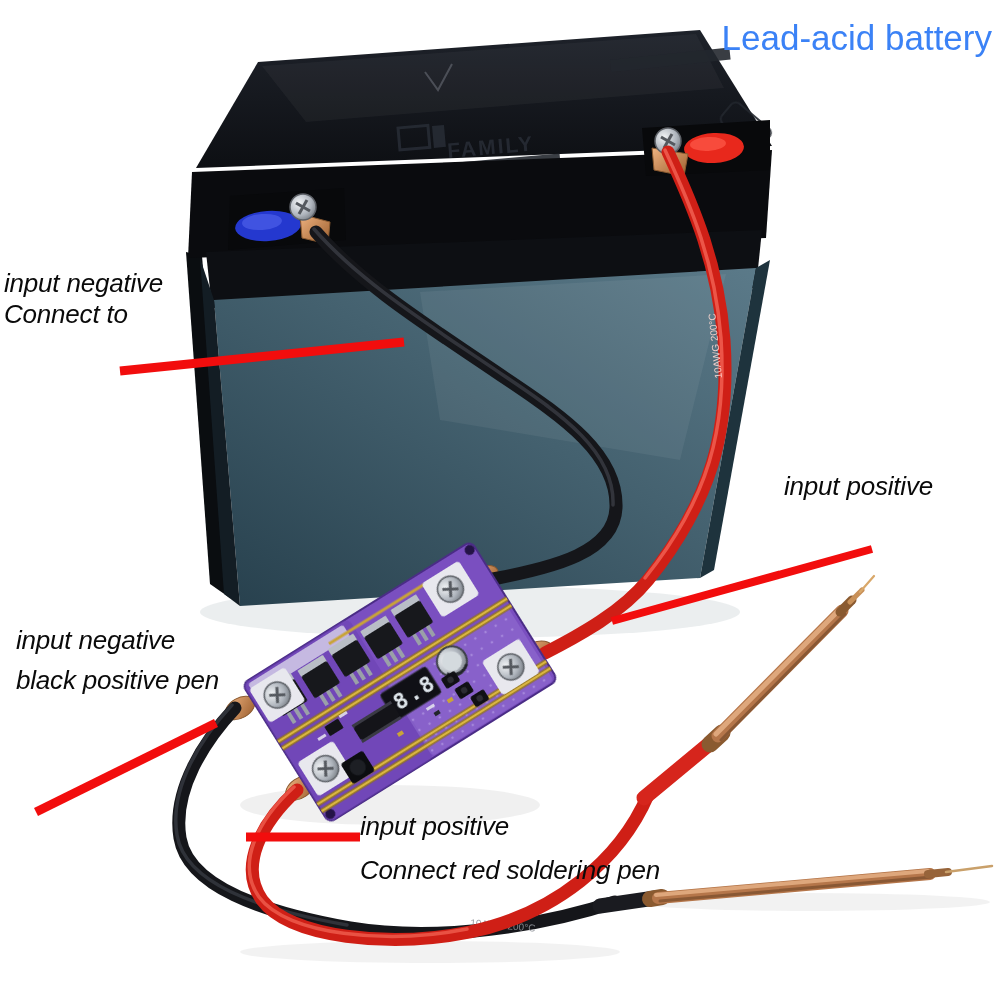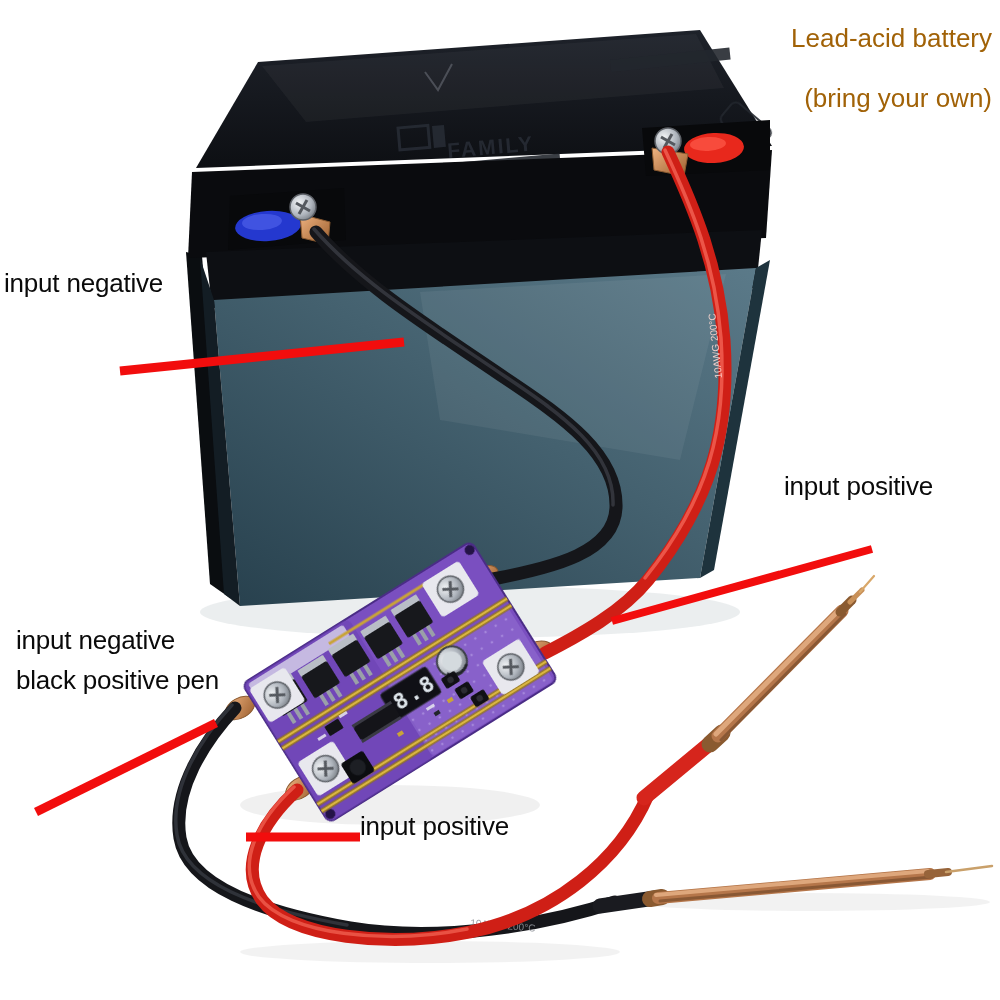--- a/index.html
+++ b/index.html
@@ -1,22 +1,22 @@
 <!DOCTYPE html>
 <html><head>
 <meta charset="utf-8">
 <style>
   html,body{margin:0;padding:0;background:#ffffff;}
   .stage{position:relative;width:1000px;height:1000px;background:#ffffff;overflow:hidden;
          font-family:"Liberation Sans",sans-serif;}
   .stage svg{position:absolute;left:0;top:0;}
   .label{position:absolute;color:#0a0a0a;font-size:26px;letter-spacing:-0.2px;}
-  .label .ln{display:block;}
+  .label .ln{display:block;font-style:italic;}
   .heading{position:absolute;top:8px;right:8px;width:330px;text-align:right;
-           color:#a16207;font-size:26px;line-height:60px;}
+           color:#3b82f6;font-size:35px;line-height:60px;}
   .lh31 .ln{line-height:31px;}
   .lh40 .ln{line-height:40px;}
   .lh44 .ln{line-height:44px;}
 </style>
 </head>
 <body>
 
 <div class="stage">
 
 <svg width="1000" height="1000" viewBox="0 0 1000 1000">
@@ -239,33 +239,34 @@
   <g stroke="#f20d0d" stroke-linecap="butt">
     <line x1="120" y1="371" x2="404" y2="342" stroke-width="9"></line>
     <line x1="612" y1="621" x2="872" y2="549" stroke-width="8"></line>
     <line x1="36" y1="812" x2="216" y2="723" stroke-width="9"></line>
     <line x1="246" y1="837" x2="360" y2="837" stroke-width="9"></line>
   </g>
 </svg>
 
 <div class="heading">
   <div>Lead-acid battery</div>
-  <div>(bring your own)</div>
 </div>
 
 <div class="label lh31" style="left:4px;top:268px;">
   <span class="ln">input negative</span>
+  <span class="ln">Connect to</span>
 </div>
 
 <div class="label lh40" style="left:784px;top:466px;">
   <span class="ln">input positive</span>
 </div>
 
 <div class="label lh40" style="left:16px;top:620px;">
   <span class="ln">input negative</span>
   <span class="ln">black positive pen</span>
 </div>
 
 <div class="label lh44" style="left:360px;top:804px;">
   <span class="ln">input positive</span>
+  <span class="ln">Connect red soldering pen</span>
 </div>
 
 </div>
 
 </body></html>

